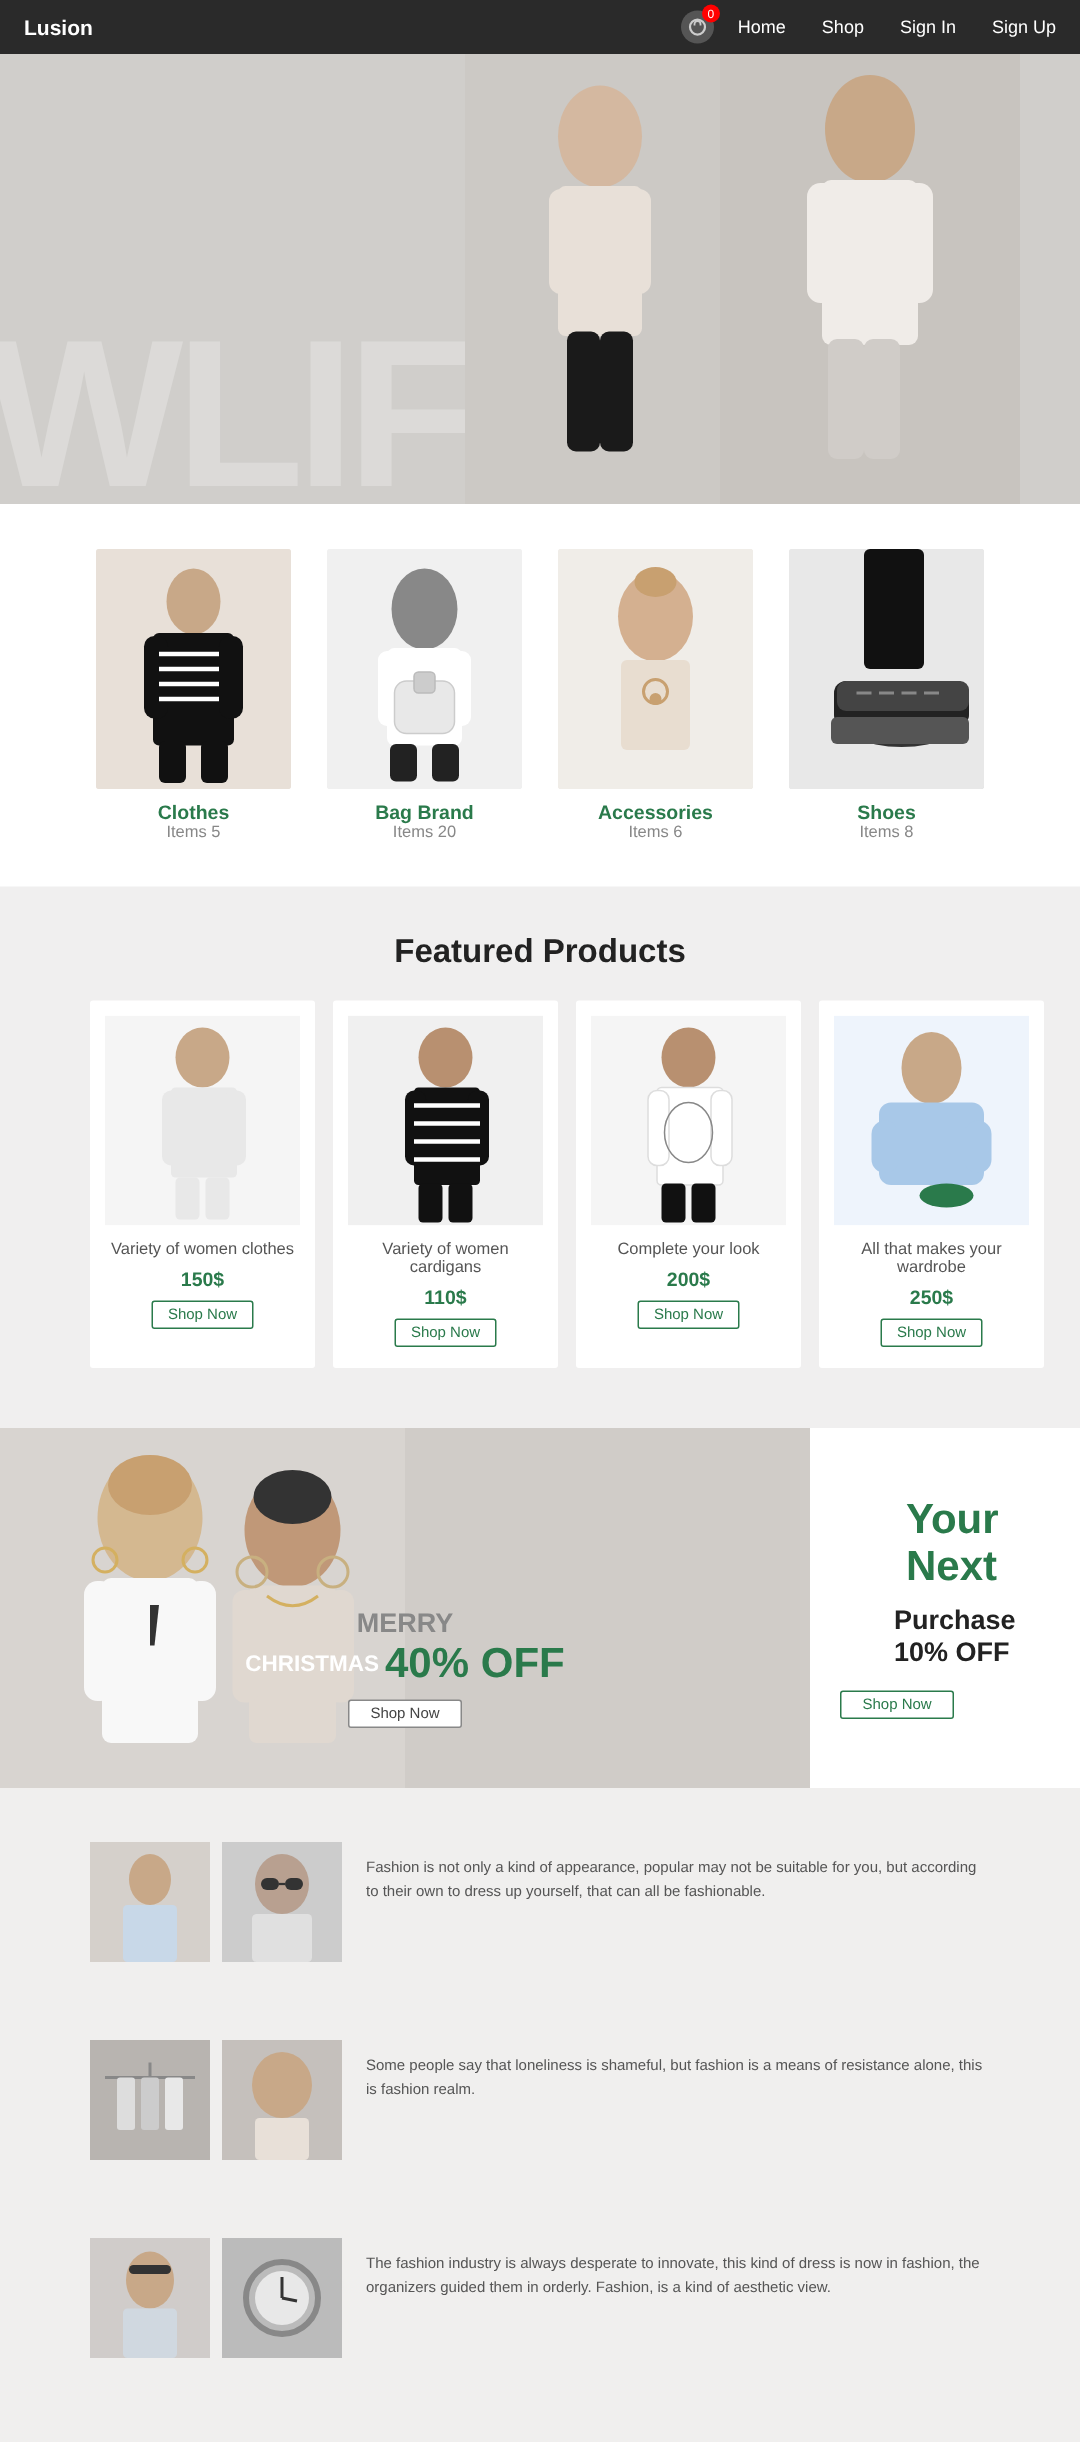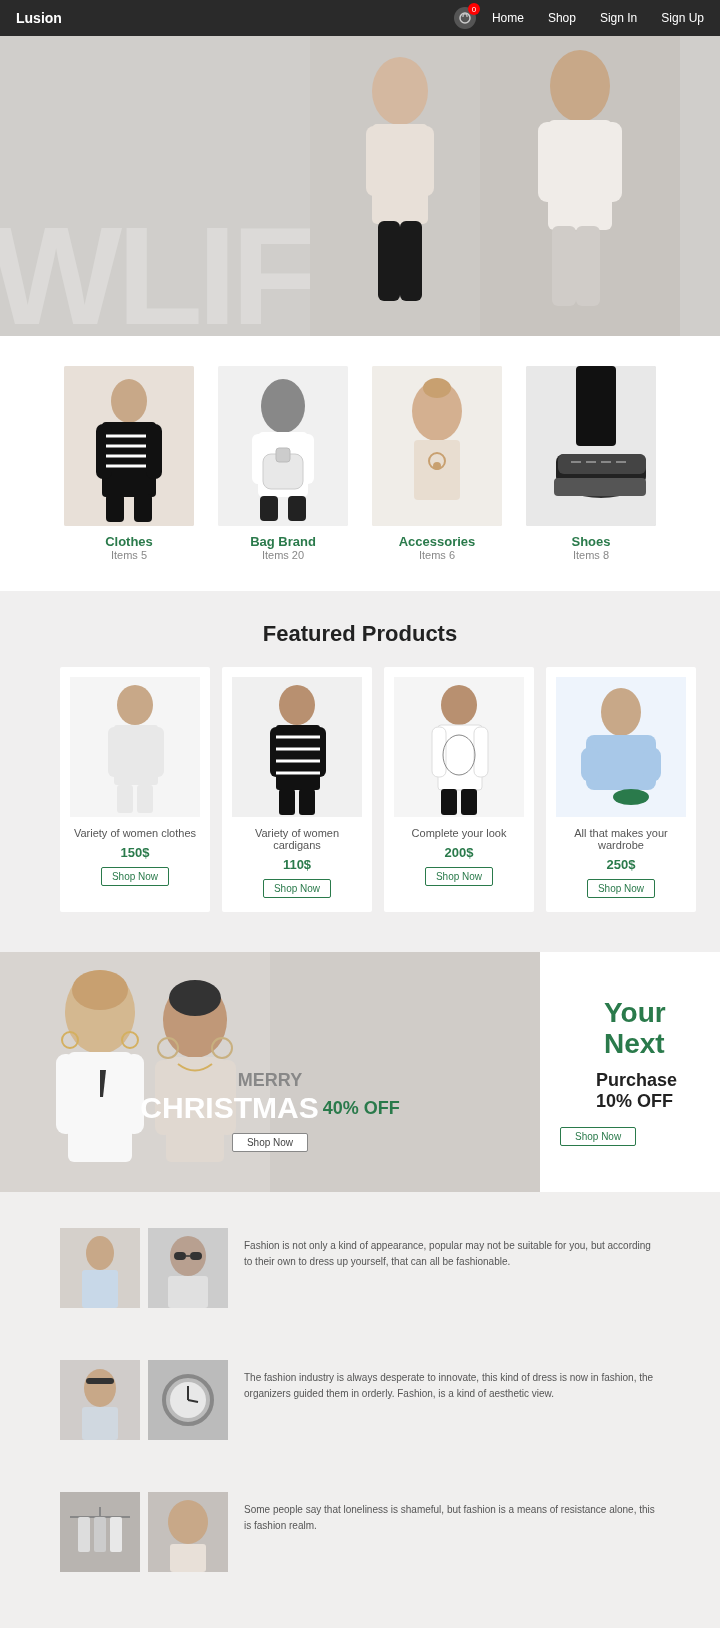--- a/index.html
+++ b/index.html
@@ -211,26 +211,26 @@
       text-align: center;
       width: 260px;
     }
     .promo-merry {
       color: #888;
       font-size: 18px;
       font-weight: bold;
     }
     .promo-christmas {
       color: #fff;
-      font-size: 30px;
+      font-size: 15px;
       font-weight: 900;
     }
     .promo-off {
       color: #2a7a4b;
-      font-size: 18px;
+      font-size: 28px;
       font-weight: 900;
     }
     .promo-shop-btn {
       display: block;
       margin: 8px auto 0;
       border: 1px solid #888;
       color: #444;
       background: #fff;
       font-size: 10px;
       padding: 3px 14px;
@@ -594,45 +594,20 @@
           <rect x="42" y="24" width="12" height="8" rx="4" fill="#333"></rect>
           <line x1="38" y1="28" x2="42" y2="28" stroke="#333" stroke-width="1.5"></line>
         </svg>
       </div>
     </div>
     <div class="about-text">Fashion is not only a kind of appearance, popular may not be suitable for you, but according to their own to dress up yourself, that can all be fashionable.</div>
   </div>
 
   <div class="about-row">
     <div class="about-images">
-      <div class="about-img about-img-5">
-        <svg viewBox="0 0 80 80" width="80" height="80">
-          <rect width="80" height="80" fill="#d0ccca"></rect>
-          <ellipse cx="40" cy="28" rx="16" ry="19" fill="#c8a888"></ellipse>
-
-          <rect x="26" y="18" width="28" height="6" rx="3" fill="#333"></rect>
-          <rect x="22" y="47" width="36" height="33" rx="3" fill="#d0d8e0"></rect>
-        </svg>
-      </div>
-      <div class="about-img about-img-6">
-        <svg viewBox="0 0 80 80" width="80" height="80">
-          <rect width="80" height="80" fill="#bbb"></rect>
-
-          <circle cx="40" cy="40" r="24" fill="none" stroke="#888" stroke-width="4"></circle>
-          <circle cx="40" cy="40" r="18" fill="#e8e8e8"></circle>
-          <line x1="40" y1="26" x2="40" y2="40" stroke="#333" stroke-width="2"></line>
-          <line x1="40" y1="40" x2="50" y2="42" stroke="#333" stroke-width="2"></line>
-        </svg>
-      </div>
-    </div>
-    <div class="about-text">The fashion industry is always desperate to innovate, this kind of dress is now in fashion, the organizers guided them in orderly. Fashion, is a kind of aesthetic view.</div>
-  </div>
-
-  <div class="about-row">
-    <div class="about-images">
       <div class="about-img about-img-3">
         <svg viewBox="0 0 80 80" width="80" height="80">
           <rect width="80" height="80" fill="#b8b4b0"></rect>
 
           <line x1="10" y1="25" x2="70" y2="25" stroke="#888" stroke-width="2"></line>
           <line x1="40" y1="15" x2="40" y2="25" stroke="#888" stroke-width="2"></line>
           <rect x="18" y="25" width="12" height="35" rx="2" fill="#ddd"></rect>
           <rect x="34" y="25" width="12" height="35" rx="2" fill="#ccc"></rect>
           <rect x="50" y="25" width="12" height="35" rx="2" fill="#e8e8e8"></rect>
         </svg>
@@ -641,13 +616,38 @@
         <svg viewBox="0 0 80 80" width="80" height="80">
           <rect width="80" height="80" fill="#c5c0bc"></rect>
           <ellipse cx="40" cy="30" rx="20" ry="22" fill="#c8a888"></ellipse>
           <rect x="22" y="52" width="36" height="28" rx="3" fill="#e8e0d8"></rect>
         </svg>
       </div>
     </div>
     <div class="about-text">Some people say that loneliness is shameful, but fashion is a means of resistance alone, this is fashion realm.</div>
   </div>
 
+  <div class="about-row">
+    <div class="about-images">
+      <div class="about-img about-img-5">
+        <svg viewBox="0 0 80 80" width="80" height="80">
+          <rect width="80" height="80" fill="#d0ccca"></rect>
+          <ellipse cx="40" cy="28" rx="16" ry="19" fill="#c8a888"></ellipse>
+
+          <rect x="26" y="18" width="28" height="6" rx="3" fill="#333"></rect>
+          <rect x="22" y="47" width="36" height="33" rx="3" fill="#d0d8e0"></rect>
+        </svg>
+      </div>
+      <div class="about-img about-img-6">
+        <svg viewBox="0 0 80 80" width="80" height="80">
+          <rect width="80" height="80" fill="#bbb"></rect>
+
+          <circle cx="40" cy="40" r="24" fill="none" stroke="#888" stroke-width="4"></circle>
+          <circle cx="40" cy="40" r="18" fill="#e8e8e8"></circle>
+          <line x1="40" y1="26" x2="40" y2="40" stroke="#333" stroke-width="2"></line>
+          <line x1="40" y1="40" x2="50" y2="42" stroke="#333" stroke-width="2"></line>
+        </svg>
+      </div>
+    </div>
+    <div class="about-text">The fashion industry is always desperate to innovate, this kind of dress is now in fashion, the organizers guided them in orderly. Fashion, is a kind of aesthetic view.</div>
+  </div>
+
 </div>
 
 </body></html>

